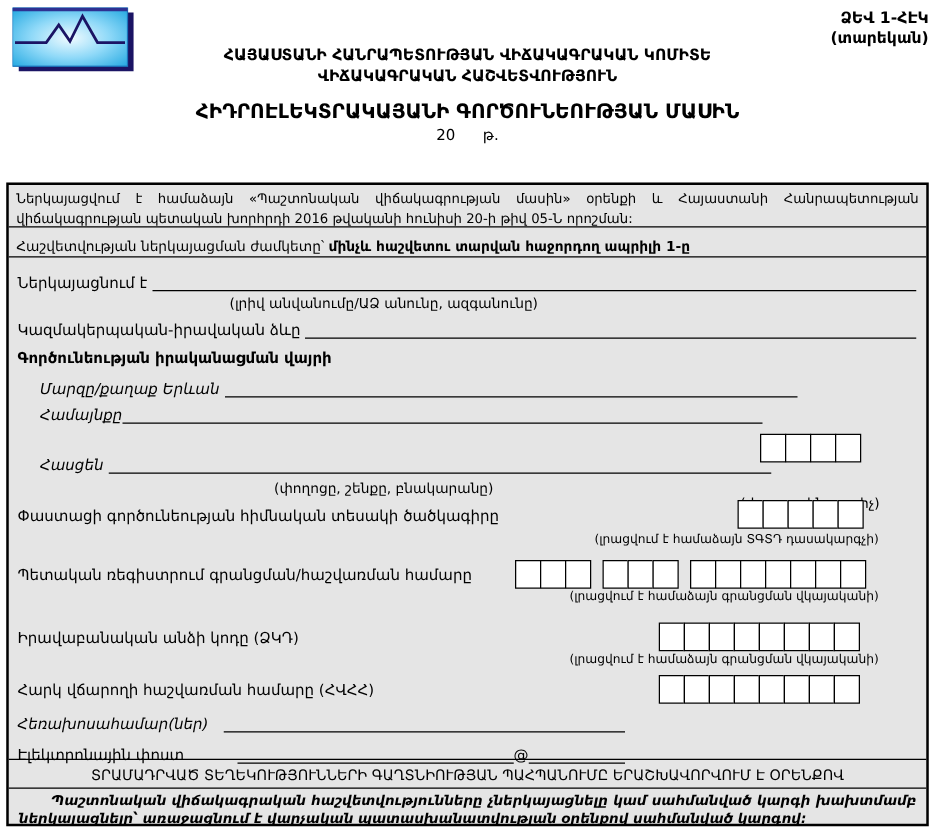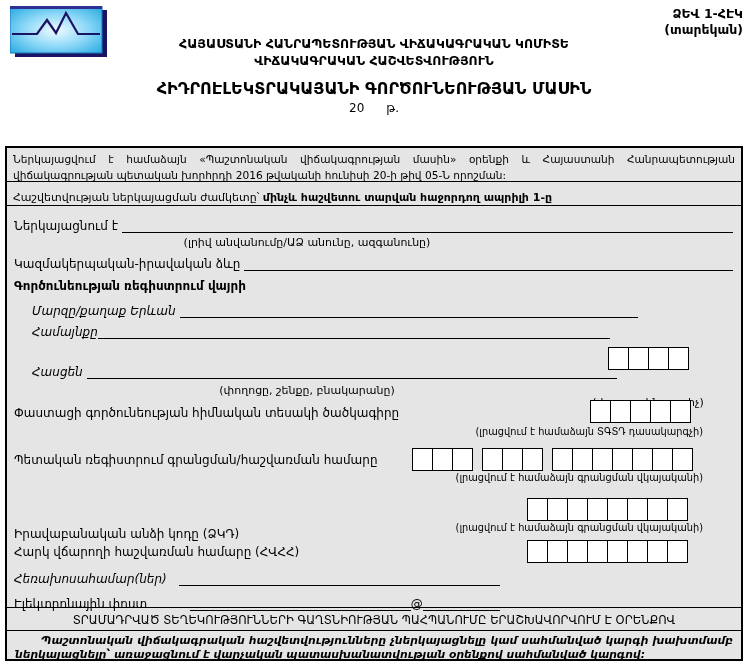--- a/index.html
+++ b/index.html
@@ -94,21 +94,21 @@
       <span class="lbl">Ներկայացնում է</span>
       <span class="fill"></span>
     </div>
     <div class="hint" style="top:88px;left:60px;width:480px;">(լրիվ անվանումը/ԱՁ անունը, ազգանունը)</div>
 
     <div class="frow" style="top:108px;left:7px;right:8px;">
       <span class="lbl">Կազմակերպական-իրավական ձևը</span>
       <span class="fill"></span>
     </div>
 
-    <div class="frow bold" style="top:131px;left:7px;">Գործունեության ռեգիստրում վայրի</div>
+    <div class="frow bold" style="top:131px;left:7px;">Գործունեության իրականացման վայրի</div>
 
     <div class="frow" style="top:155px;left:25px;right:103px;">
       <span class="lbl ital">Մարզը/քաղաք Երևան</span>
       <span class="fill"></span>
     </div>
 
     <div class="frow" style="top:176px;left:25px;right:131px;">
       <span class="lbl ital">Համայնքը</span>
       <span class="fill nogap"></span>
     </div>
@@ -159,21 +159,21 @@
           <div class="cell"></div>
           <div class="cell"></div>
           <div class="cell"></div>
           <div class="cell"></div>
           <div class="cell"></div>
           <div class="cell"></div>
         </div>
       </div>
     <div class="hint-r" style="top:324px;right:38px;width:320px;">(լրացվում է համաձայն գրանցման վկայականի)</div>
 
-    <div class="frow" style="top:355px;left:7px;margin-top:24px;">Իրավաբանական անձի կոդը (ՁԿԴ)</div>
+    <div class="frow" style="top:355px;left:7px;">Իրավաբանական անձի կոդը (ՁԿԴ)</div>
     <div class="boxrow" style="top:350px;left:520px;">
         <div class="bgroup">
           <div class="cell"></div>
           <div class="cell"></div>
           <div class="cell"></div>
           <div class="cell"></div>
           <div class="cell"></div>
           <div class="cell"></div>
           <div class="cell"></div>
           <div class="cell"></div>

